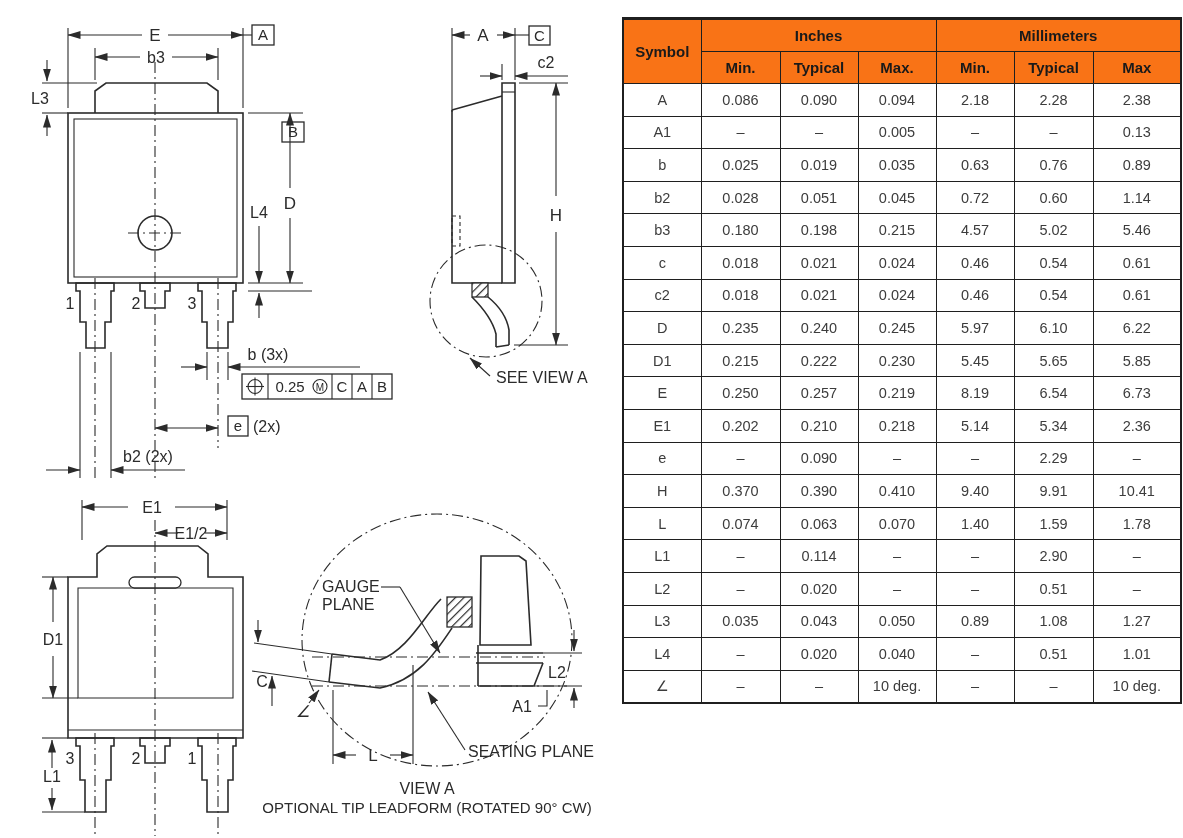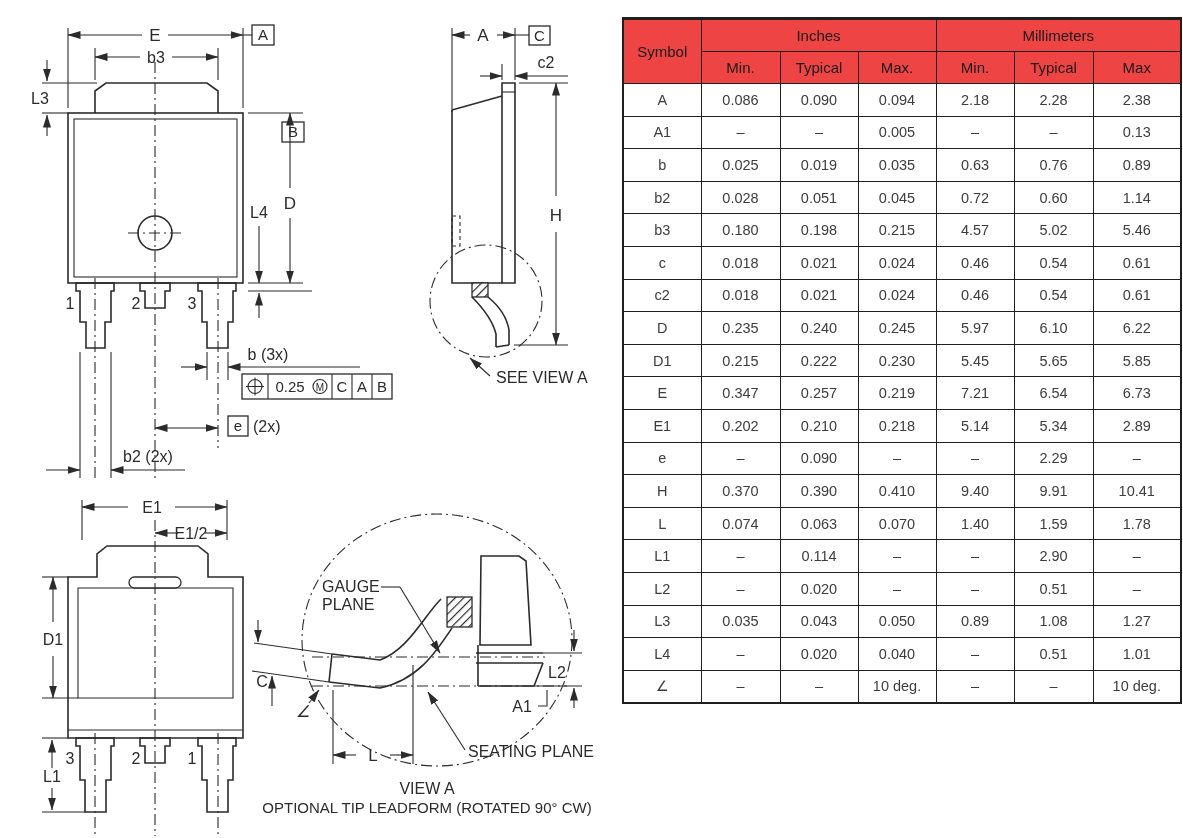--- a/index.html
+++ b/index.html
@@ -10,21 +10,21 @@
   .thin{stroke:#2b2b2b;stroke-width:1.1;fill:none;}
   .cl{stroke:#2b2b2b;stroke-width:1.1;fill:none;stroke-dasharray:11 4 2 4;}
   .dash{stroke:#2b2b2b;stroke-width:1.1;fill:none;stroke-dasharray:4 3;}
   .boxw{fill:#ffffff;stroke:#2b2b2b;stroke-width:1.3;}
   .t16{font-size:16px;} .t17{font-size:17px;} .t15{font-size:15px;} .t10{font-size:10px;}
   .ital{font-style:italic;}
   
   .dim-table{position:absolute;left:622px;top:17px;width:560px;border-collapse:collapse;
              table-layout:fixed;border:2.5px solid #1f1f1f;border-top-width:3.5px;}
   .dim-table th,.dim-table td{border:1.5px solid #1f1f1f;text-align:center;vertical-align:middle;padding:0;}
-  .dim-table thead th{background:#ef4444;font-size:15px;font-weight:normal;color:#1a1a1a;height:31px;}
+  .dim-table thead th{background:#f97316;font-size:15px;font-weight:bold;color:#1a1a1a;height:31px;}
   .dim-table td{height:31.6px;font-size:14.5px;color:#3c3c3c;}
 </style>
 </head>
 <body>
 
 <div class="canvas">
 
 <svg width="622" height="838" viewBox="0 0 622 838">
   <defs>
     <marker id="arr" viewBox="0 0 13 8" refX="12.5" refY="4" markerWidth="13" markerHeight="8" orient="auto-start-reverse" markerUnits="userSpaceOnUse">
@@ -370,35 +370,35 @@
           <td>D1</td>
           <td>0.215</td>
           <td>0.222</td>
           <td>0.230</td>
           <td>5.45</td>
           <td>5.65</td>
           <td>5.85</td>
         </tr>
         <tr>
           <td>E</td>
-          <td>0.347</td>
+          <td>0.250</td>
           <td>0.257</td>
           <td>0.219</td>
-          <td>7.21</td>
+          <td>8.19</td>
           <td>6.54</td>
           <td>6.73</td>
         </tr>
         <tr>
           <td>E1</td>
           <td>0.202</td>
           <td>0.210</td>
           <td>0.218</td>
           <td>5.14</td>
           <td>5.34</td>
-          <td>2.89</td>
+          <td>2.36</td>
         </tr>
         <tr>
           <td>e</td>
           <td>–</td>
           <td>0.090</td>
           <td>–</td>
           <td>–</td>
           <td>2.29</td>
           <td>–</td>
         </tr>

